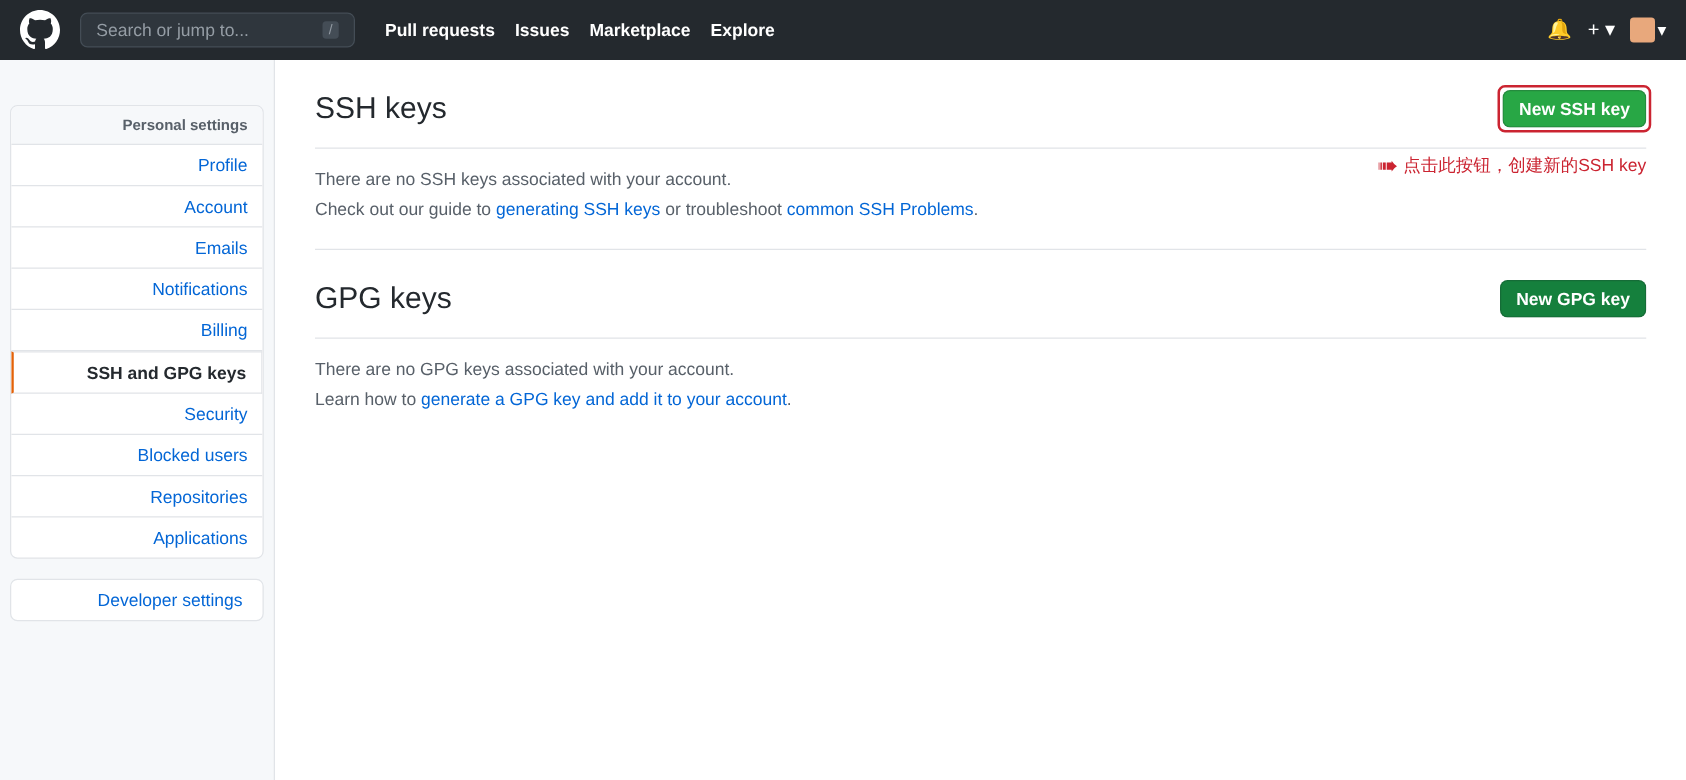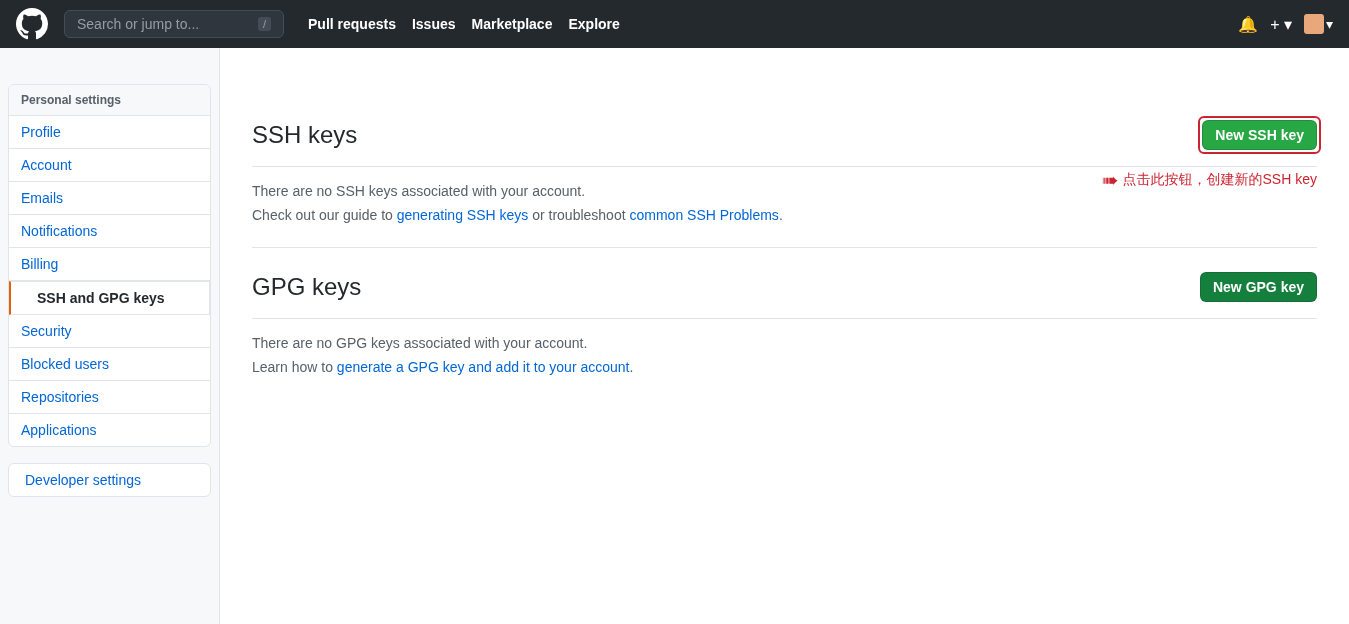--- a/index.html
+++ b/index.html
@@ -87,20 +87,21 @@
       min-height: calc(100vh - 48px);
     }
 
     
     .sidebar {
       width: 220px;
       min-width: 220px;
       background: #f6f8fa;
       padding: 20px 0;
       border-right: 1px solid #e1e4e8;
+      text-align: right;
     }
     .sidebar-item {
       display: block;
       padding: 8px 16px;
       color: #0366d6;
       text-decoration: none;
       font-size: 14px;
       cursor: pointer;
     }
     .sidebar-item.active {
@@ -273,21 +274,21 @@
       <a class="sidebar-item">Repositories</a>
       <a class="sidebar-item">Applications</a>
     </div>
     <div class="sidebar-group2">
       <a class="sidebar-item">Developer settings</a>
     </div>
   </aside>
 
   <main class="main-content">
 
-    <div style="position:relative;margin-top:48px;">
+    <div style="position:relative;">
       <div class="ssh-header-row">
         <h2 class="section-title">SSH keys</h2>
         <div style="position:relative;display:inline-block;">
           <div class="new-ssh-btn-wrapper">
             <button class="btn-green">New SSH key</button>
           </div>
           
           <div class="annotation-group">
             <span style="color:#cb2431;font-size:20px;display:inline-block;">➠</span>
             <span style="color:#cb2431;font-size:14px;">点击此按钮，创建新的SSH key</span>

